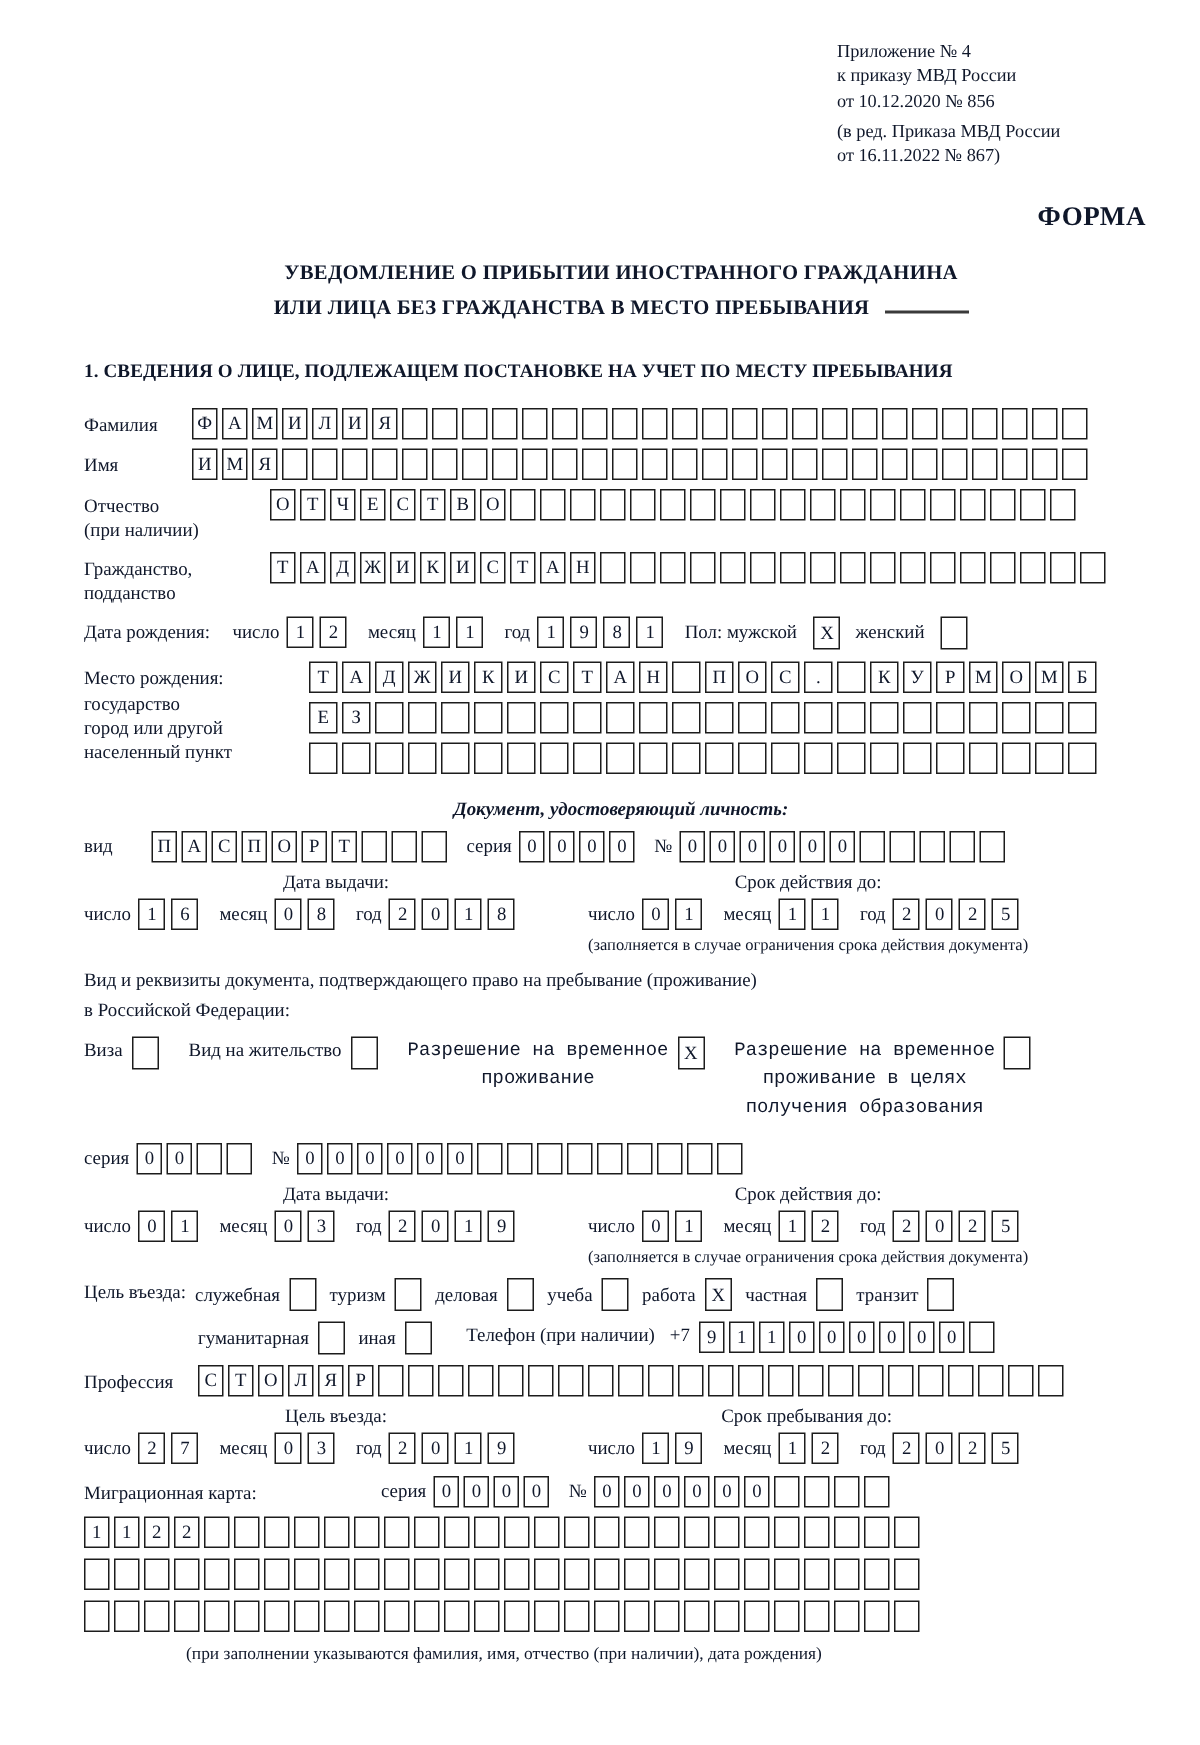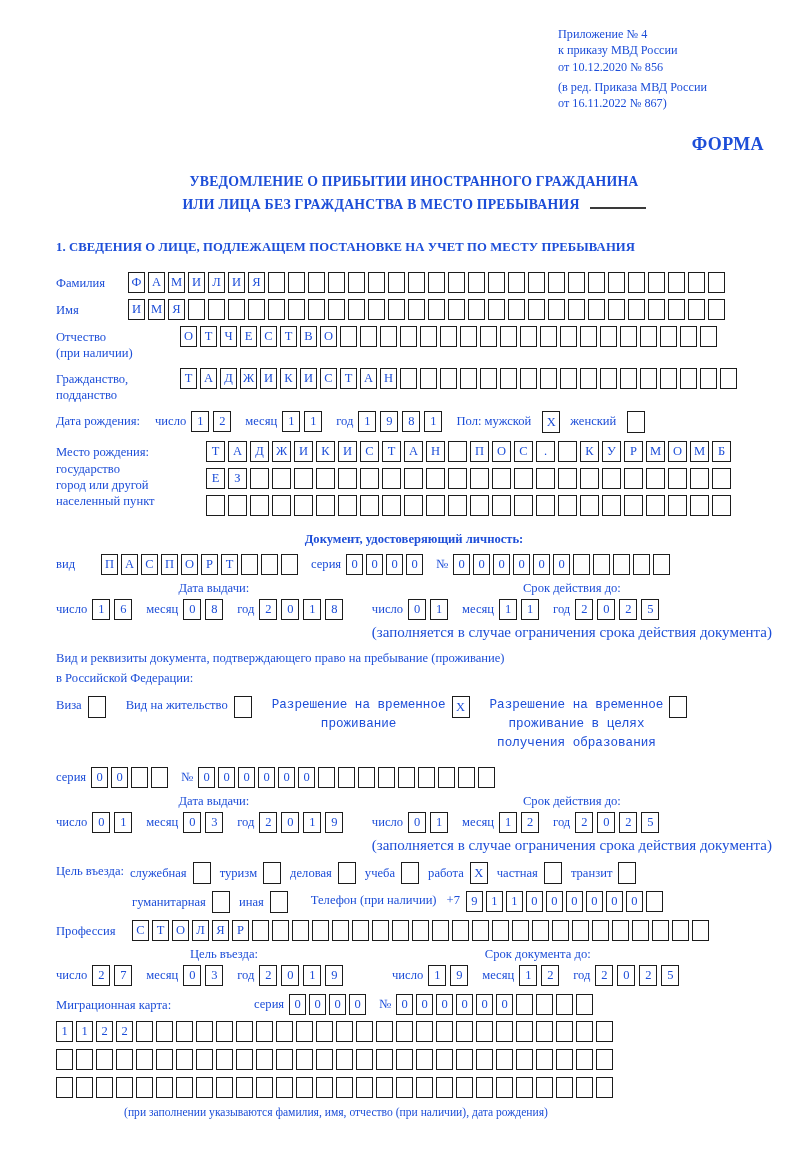--- a/index.html
+++ b/index.html
@@ -1,44 +1,44 @@
 <!DOCTYPE html>
 <html><head>
 <meta charset="utf-8">
 <style>
   html,body{margin:0;padding:0;background:#fff;}
   .page{width:800px;height:1163px;box-sizing:border-box;padding:26px 28px 16px 56px;
-        font-family:"Liberation Serif","DejaVu Serif",serif;color:#1d4ed8;background:#fff;
+        font-family:"Liberation Serif","DejaVu Serif",serif;color:#0f172a;background:#fff;
         overflow:hidden;position:relative;}
   .hdr{margin-left:auto;width:214px;font-size:12.2px;line-height:1.34;}
   .hdr-sub{margin-top:4px;}
   .forma{text-align:right;font-weight:bold;font-size:18px;margin:22px 8px 0 0;letter-spacing:.4px;}
   .title{margin-top:16px;text-align:center;font-weight:bold;font-size:13.8px;line-height:1.6;letter-spacing:.2px;}
   .blank-line{display:inline-block;width:56px;border-bottom:2px solid #3a3a3a;height:14px;margin-left:10px;vertical-align:baseline;}
   .sec{margin-top:24px;font-weight:bold;font-size:12.7px;letter-spacing:.1px;}
   .form{margin-top:17px;font-size:12.6px;}
   .crow{display:flex;align-items:flex-start;margin-bottom:6px;}
   .lbl{flex-shrink:0;line-height:1.3;padding-top:3px;}
   .w72{width:72px;} .w124{width:124px;} .w150{width:150px;}
   .cells{display:inline-flex;flex-wrap:nowrap;}
   .cell{display:inline-block;width:15px;height:19px;border:1.6px solid #1c1c1c;margin-right:3px;
         text-align:center;font-size:12.5px;line-height:19px;background:#fff;flex-shrink:0;}
   .cells-wide .cell{width:17px;margin-right:3px;}
   .dg .cell{width:16px;margin-right:4px;}
   .dlbl{padding-top:3px;margin:0 5px 0 10px;white-space:nowrap;}
   .dlbl.first{margin-left:0;}
   .cb{display:inline-block;width:16px;height:20px;border:1.6px solid #1c1c1c;margin-left:6px;
       text-align:center;font-size:12.5px;line-height:20px;vertical-align:top;flex-shrink:0;}
-  .doc-head{text-align:center;font-weight:bold;font-size:12.6px;margin:10px 0 7px 0;}
+  .doc-head{text-align:center;font-weight:bold;font-size:12.6px;margin:10px 0 7px 0;font-style:italic;}
   .dcols{display:flex;margin:0 0 8px 0;}
   .dcol{display:inline-block;}
   .dcol.left{width:336px;}
   .dhead{text-align:center;font-size:12.6px;margin-bottom:3px;}
   .dline{display:flex;align-items:flex-start;}
-  .dnote{font-size:15px;margin-top:4px;white-space:nowrap;}
+  .dnote{font-size:11px;margin-top:4px;white-space:nowrap;}
   .intro{font-size:12.6px;line-height:1.55;margin-top:4px;}
   .rp-row{display:flex;align-items:flex-start;margin:8px 0 14px 0;}
   .rp-item{display:inline-flex;align-items:flex-start;margin-right:20px;}
   .rp-item .one{padding-top:2px;}
   .multi{display:inline-block;text-align:center;line-height:1.5;font-family:Liberation Mono, monospace;}
   .cbi{display:inline-flex;align-items:center;margin-right:9px;white-space:nowrap;}
   .cbi .cbl{padding-top:2px;}
   .purpose-row{display:flex;align-items:flex-start;margin-bottom:7px;}
   .purpose-row .plabel{margin-right:6px;padding-top:2px;white-space:nowrap;}
   .indent{margin-left:76px;}
@@ -636,21 +636,21 @@
           <span class="dlbl">год</span>
           <span class="cells dg">
               <span class="cell">2</span>
               <span class="cell">0</span>
               <span class="cell">1</span>
               <span class="cell">9</span>
             </span>
         </div>
       </div>
       <div class="dcol">
-        <div class="dhead">Срок документа до:</div>
+        <div class="dhead">Срок пребывания до:</div>
         <div class="dline">
           <span class="dlbl first">число</span>
           <span class="cells dg">
               <span class="cell">1</span>
               <span class="cell">9</span>
             </span>
           <span class="dlbl">месяц</span>
           <span class="cells dg">
               <span class="cell">1</span>
               <span class="cell">2</span>

